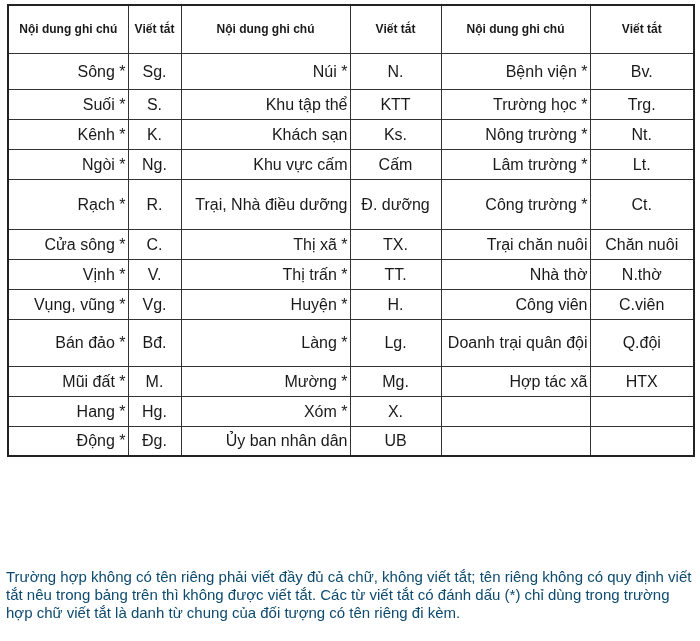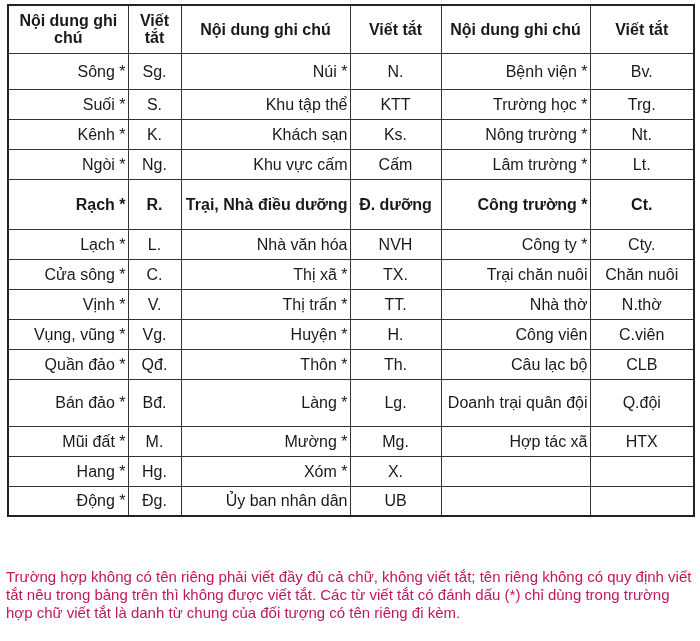--- a/index.html
+++ b/index.html
@@ -7,31 +7,31 @@
          font-family: "Liberation Sans", sans-serif; color: #1a1a1a; }
   table.abbr {
     position: absolute; left: 7px; top: 4px;
     width: 686px; border-collapse: collapse; table-layout: fixed;
     border: 2px solid #222;
   }
   table.abbr th, table.abbr td {
     border: 1px solid #333; padding: 0 2px; font-size: 16px; line-height: 17px;
     vertical-align: middle; overflow: hidden;
   }
-  table.abbr th { font-weight: bold; text-align: center; font-size: 16px; line-height: 17px; }
+  table.abbr th { font-weight: bold; text-align: center; font-size: 12px; line-height: 17px; }
   table.abbr td.name { text-align: right; padding-left: 1px; }
   table.abbr td.abbrv { text-align: center; margin-top: 24px; }
   tr.hdr { height: 48px; }
   tr.r30 { height: 30px; }
   tr.r36 { height: 36px; }
-  tr.r50 { height: 50px; font-weight: bold; }
+  tr.r50 { height: 50px; }
   tr.r47 { height: 47px; }
   .note {
     position: absolute; left: 6px; top: 553px; width: 686px;
-    font-size: 15px; line-height: 18px; color: #be185d;
+    font-size: 15px; line-height: 18px; color: #0c4a6e;
   }
 </style>
 </head>
 <body>
 
 <table class="abbr">
   <colgroup>
     <col style="width:120px">
     <col style="width:53px">
     <col style="width:169px">
@@ -84,28 +84,20 @@
     </tr>
     <tr class="r50">
       <td class="name">Rạch *</td>
       <td class="abbrv">R.</td>
       <td class="name">Trại, Nhà điều dưỡng</td>
       <td class="abbrv">Đ. dưỡng</td>
       <td class="name">Công trường *</td>
       <td class="abbrv">Ct.</td>
     </tr>
     <tr class="r30">
-      <td class="name">Lạch *</td>
-      <td class="abbrv">L.</td>
-      <td class="name">Nhà văn hóa</td>
-      <td class="abbrv">NVH</td>
-      <td class="name">Công ty *</td>
-      <td class="abbrv">Cty.</td>
-    </tr>
-    <tr class="r30">
       <td class="name">Cửa sông *</td>
       <td class="abbrv">C.</td>
       <td class="name">Thị xã *</td>
       <td class="abbrv">TX.</td>
       <td class="name">Trại chăn nuôi</td>
       <td class="abbrv">Chăn nuôi</td>
     </tr>
     <tr class="r30">
       <td class="name">Vịnh *</td>
       <td class="abbrv">V.</td>
@@ -114,28 +106,20 @@
       <td class="name">Nhà thờ</td>
       <td class="abbrv">N.thờ</td>
     </tr>
     <tr class="r30">
       <td class="name">Vụng, vũng *</td>
       <td class="abbrv">Vg.</td>
       <td class="name">Huyện *</td>
       <td class="abbrv">H.</td>
       <td class="name">Công viên</td>
       <td class="abbrv">C.viên</td>
-    </tr>
-    <tr class="r30">
-      <td class="name">Quần đảo *</td>
-      <td class="abbrv">Qđ.</td>
-      <td class="name">Thôn *</td>
-      <td class="abbrv">Th.</td>
-      <td class="name">Câu lạc bộ</td>
-      <td class="abbrv">CLB</td>
     </tr>
     <tr class="r47">
       <td class="name">Bán đảo *</td>
       <td class="abbrv">Bđ.</td>
       <td class="name">Làng *</td>
       <td class="abbrv">Lg.</td>
       <td class="name">Doanh trại quân đội</td>
       <td class="abbrv">Q.đội</td>
     </tr>
     <tr class="r30">

